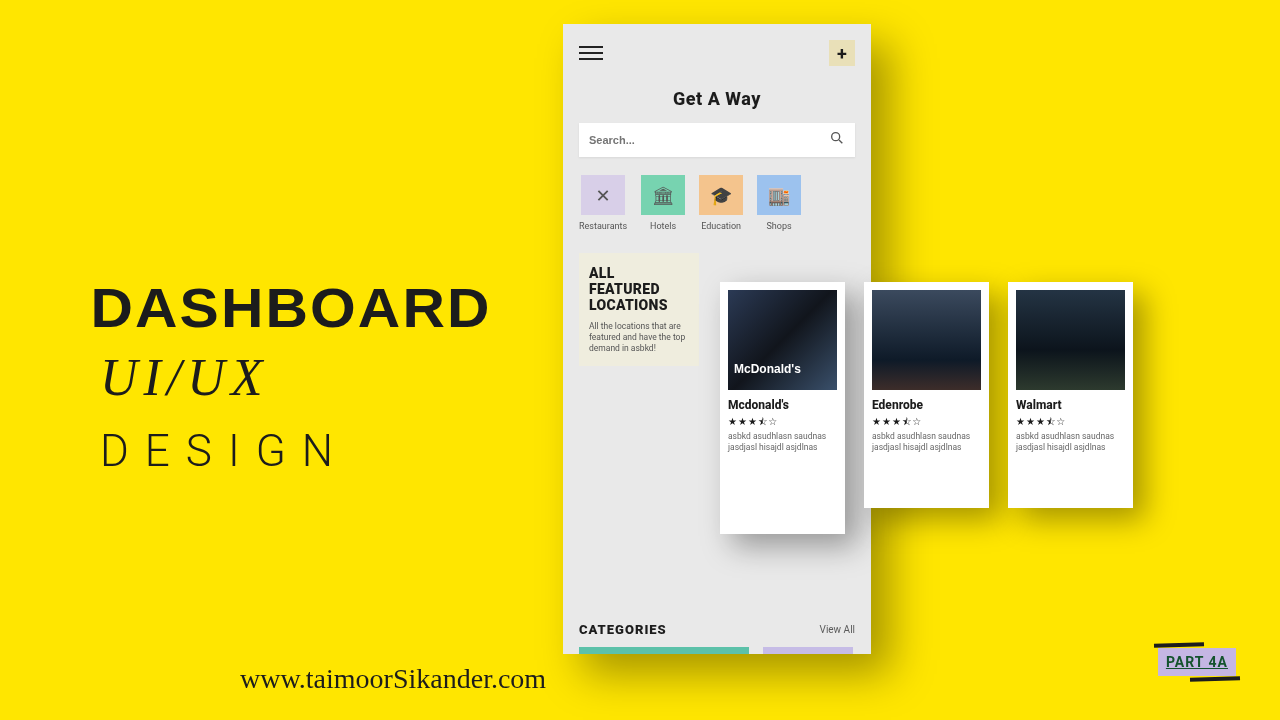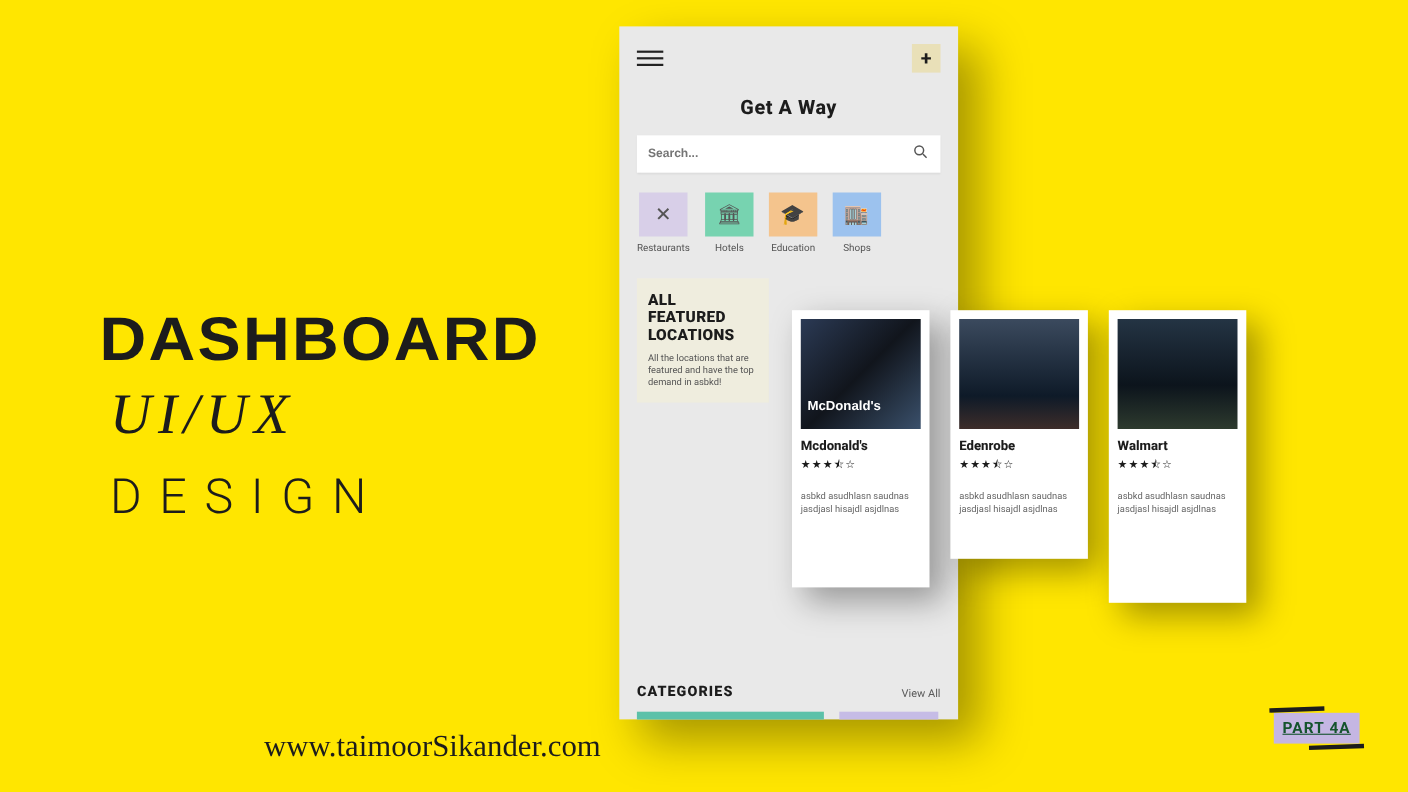--- a/index.html
+++ b/index.html
@@ -102,28 +102,28 @@
     position: relative;
   }
   .loc-card .img.store::after{
     content:"McDonald's"; position:absolute; bottom:14px; left:6px;
     color:#fff; font-weight:900; font-size:12px; font-family:Arial,sans-serif;
   }
   .loc-card .img.city1{background:linear-gradient(180deg,#3b4a5e 0%,#0e1a28 70%,#3d2d2a 100%);}
   .loc-card .img.city2{background:linear-gradient(180deg,#243444 0%,#0c141c 60%,#2d3a2e 100%);}
   .loc-card h4 { font-size: 12px; font-weight: 800; margin-top: 8px; color:#1c1c1c;}
   .loc-card .stars { font-size: 10px; color: #1c1c1c; letter-spacing: 1px; margin-top: 2px;}
-  .loc-card p { font-size: 8.5px; color: #666; margin-top: 16px; line-height: 1.25;}
+  .loc-card p { font-size: 8.5px; color: #666; margin-top: 0; line-height: 1.25;}
   #card0 { left: 720px; top: 282px; height: 252px; }
   #card1 { left: 864px; top: 282px; height: 226px; }
-  #card2 { left: 1008px; top: 282px; height: 266px; }
+  #card2 { left: 1008px; top: 282px; height: 226px; }
 
   
   .cats-section { margin-top: 256px; }
-  .cats-head { display:flex; justify-content:space-between; align-items:flex-end; }
+  .cats-head { display:flex; justify-content:space-between; align-items:center; }
   .cats-head h3 { font-size: 13px; font-weight: 900; letter-spacing: 1px; color:#1c1c1c;}
   .cats-head a { font-size: 10px; color: #5b5b5b; text-decoration: none; cursor:pointer;}
   .cat-cards { display:flex; gap:14px; margin-top:10px; }
   .big-cat {
     height: 72px; flex:0 0 170px; position:relative;
     display:flex; align-items:flex-start; padding:10px;
     font-size: 11px; font-weight: 900; letter-spacing: 1px; color:#1c1c1c;
     overflow:hidden;
   }
   .big-cat.education { background:#5cc1a9; }

